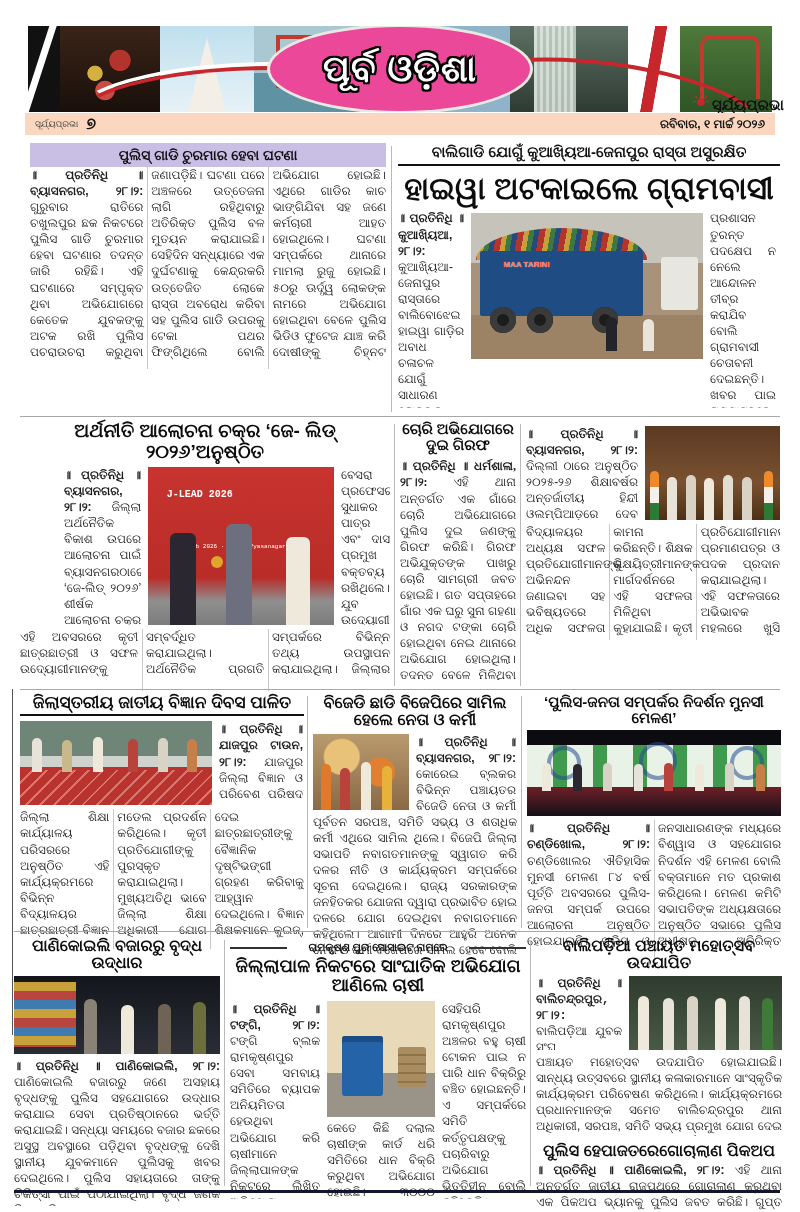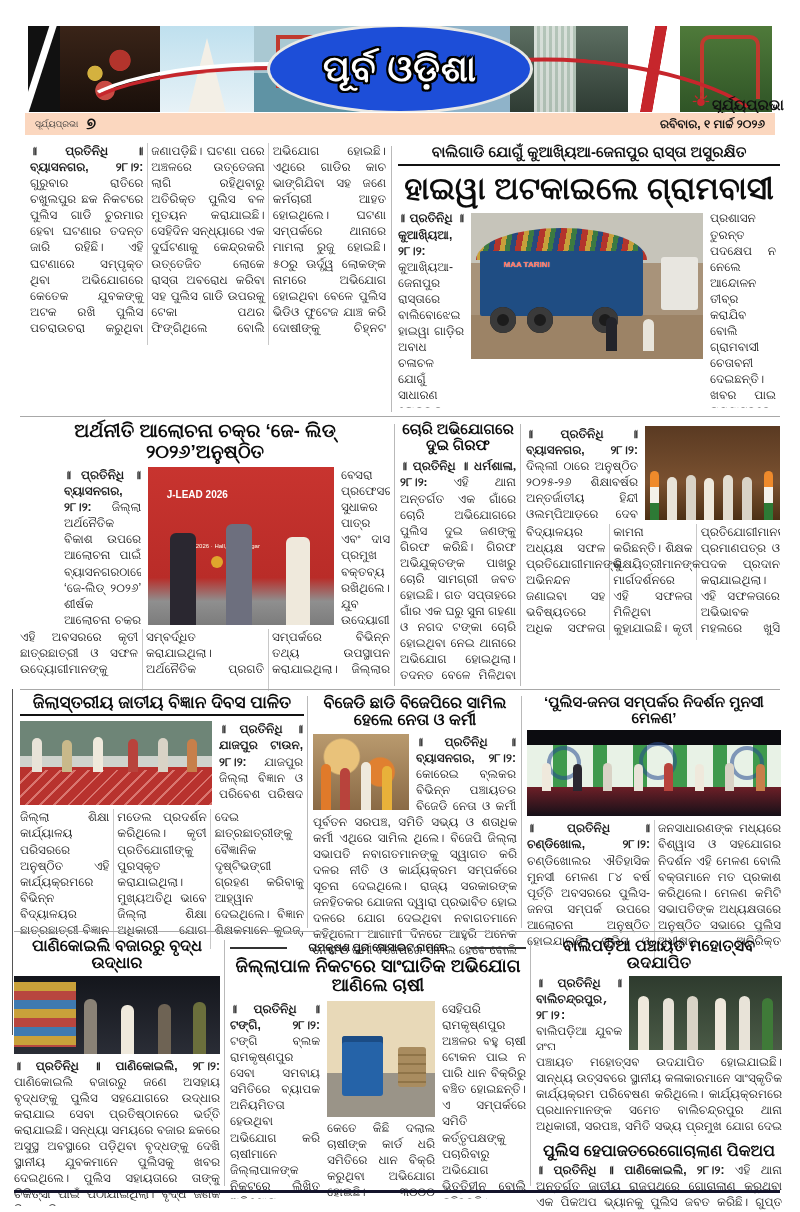--- a/index.html
+++ b/index.html
@@ -4,21 +4,21 @@
 <style>
   html,body{margin:0;padding:0;background:#e8e8e8;}
   #sheet{position:relative;width:800px;height:1212px;background:#ffffff;margin:0 auto;
          font-family:"Liberation Sans","DejaVu Sans",sans-serif;color:#1a1a1a;overflow:hidden;}
   .abs{position:absolute;}
   
   #banner{left:28px;top:26px;width:744px;height:86px;overflow:hidden;background:#fff;}
   .seg{position:absolute;top:0;height:100%;}
   .slash{position:absolute;left:8px;top:-10px;width:7px;height:120%;background:#fff;transform:rotate(18deg);}
   .arc{position:absolute;border:4px solid transparent;border-radius:50%;}
-  #title-ellipse{position:absolute;left:242px;top:1px;width:260px;height:84px;background:#1d4ed8;
+  #title-ellipse{position:absolute;left:242px;top:1px;width:260px;height:84px;background:#ec4899;
      border-radius:50%;display:flex;align-items:center;justify-content:center;box-shadow:0 0 0 3px #e9e9e4;}
   #title-ellipse .t{font-size:36px;font-weight:bold;color:#fff;letter-spacing:1px;
      text-shadow:-2px -2px 0 #000,2px -2px 0 #000,-2px 2px 0 #000,2px 2px 0 #000,0 2px 0 #000,0 -2px 0 #000,2px 0 0 #000,-2px 0 0 #000;}
   #logo{left:692px;top:82px;width:92px;height:30px;display:flex;align-items:flex-end;gap:2px;}
   #logo .name{font-size:15px;font-weight:bold;color:#111;line-height:1;}
   
   #folio{left:25px;top:113px;width:750px;height:22px;background:#fbd7bf;display:flex;align-items:center;justify-content:space-between;padding:0 10px;box-sizing:border-box;}
   #folio .brand-small{font-size:9px;color:#333;margin-right:8px;}
   #folio .pnum{font-size:16px;font-weight:bold;color:#111;}
   #folio .date{font-size:12px;font-weight:bold;color:#111;}
@@ -122,20 +122,21 @@
 
   <div class="abs" id="folio">
     <span style="display:flex;align-items:center;">
       <span class="brand-small">ସୂର୍ଯ୍ୟପ୍ରଭା</span>
       <span class="pnum">୭</span>
     </span>
     <span class="date">ରବିବାର, ୧ ମାର୍ଚ୍ଚ ୨୦୨୬</span>
   </div>
 
   <div class="abs" style="left:30px;top:143px;width:356px;">
+    <div class="kicker-box" style="height:24px;">ପୁଲିସ୍ ଗାଡି ଚୁରମାର ହେବା ଘଟଣା</div>
     <div class="bt cols3" style="height:202px;">
       <span class="byl">॥ ପ୍ରତିନିଧି ॥ ବ୍ୟାସନଗର, ୨୮।୨:</span>
       <span>ଗୁରୁବାର ରାତିରେ ଚଖୁଲପୁର ଛକ ନିକଟରେ ପୁଲିସ ଗାଡି ଚୁରମାର ହେବା ଘଟଣାର ତଦନ୍ତ ଜାରି ରହିଛି। ଏହି ଘଟଣାରେ ସମ୍ପୃକ୍ତ ଥିବା ଅଭିଯୋଗରେ କେତେକ ଯୁବକଙ୍କୁ ଅଟକ ରଖି ପୁଲିସ ପଚରାଉଚରା କରୁଥିବା ଜଣାପଡ଼ିଛି। ଘଟଣା ପରେ ଅଞ୍ଚଳରେ ଉତ୍ତେଜନା ଲାଗି ରହିଥିବାରୁ ଅତିରିକ୍ତ ପୁଲିସ ବଳ ମୁତୟନ କରାଯାଇଛି। ସେହିଦିନ ସନ୍ଧ୍ୟାରେ ଏକ ଦୁର୍ଘଟଣାକୁ କେନ୍ଦ୍ରକରି ଉତ୍ତେଜିତ ଲୋକେ ରାସ୍ତା ଅବରୋଧ କରିବା ସହ ପୁଲିସ ଗାଡି ଉପରକୁ ଟେକା ପଥର ଫିଙ୍ଗିଥିଲେ ବୋଲି ଅଭିଯୋଗ ହୋଇଛି। ଏଥିରେ ଗାଡିର କାଚ ଭାଙ୍ଗିଯିବା ସହ ଜଣେ କର୍ମଚାରୀ ଆହତ ହୋଇଥିଲେ। ଘଟଣା ସମ୍ପର୍କରେ ଥାନାରେ ମାମଲା ରୁଜୁ ହୋଇଛି। ୫୦ରୁ ଊର୍ଦ୍ଧ୍ୱ ଲୋକଙ୍କ ନାମରେ ଅଭିଯୋଗ ହୋଇଥିବା ବେଳେ ପୁଲିସ ଭିଡିଓ ଫୁଟେଜ ଯାଞ୍ଚ କରି ଦୋଷୀଙ୍କୁ ଚିହ୍ନଟ କରିବାରେ ଲାଗିଛି। ଏ ନେଇ ବିଭିନ୍ନ ସଂଗଠନ ପକ୍ଷରୁ ଉଚ୍ଚସ୍ତରୀୟ ତଦନ୍ତ ଦାବି ହୋଇଛି। ଅପରପକ୍ଷେ ନିରୀହ ଲୋକଙ୍କୁ ହଇରାଣ ନକରିବାକୁ ସ୍ଥାନୀୟ ବାସିନ୍ଦା ଦାବି କରିଛନ୍ତି। ଜିଲ୍ଲା ପୁଲିସର ବରିଷ୍ଠ ଅଧିକାରୀ ଘଟଣାସ୍ଥଳ ପରିଦର୍ଶନ କରି ସ୍ଥିତି ଅନୁଧ୍ୟାନ କରିଛନ୍ତି। ଆଗାମୀ ଦିନରେ ଅଧିକ ଗିରଫଦାରୀ ହେବାର ସମ୍ଭାବନା ରହିଛି ବୋଲି ପୁଲିସ ସୂଚନା ଦେଇଛି।</span>
     </div>
   </div>
 
   <div class="abs vsep" style="left:391px;top:146px;height:266px;"></div>
 
   <div class="abs" style="left:398px;top:143px;width:382px;">
     <div class="kicker-line">ବାଲିଗାଡି ଯୋଗୁଁ କୁଆଖ୍ୟିଆ-ଜେନାପୁର ରାସ୍ତା ଅସୁରକ୍ଷିତ</div>
@@ -164,21 +165,21 @@
 
   <div class="abs hsep" style="left:20px;top:416px;width:760px;"></div>
 
   <div class="abs" style="left:20px;top:421px;width:370px;">
     <div class="hl" style="font-size:19px;">ଅର୍ଥନୀତି ଆଲୋଚନା ଚକ୍ର ‘ଜେ- ଲିଡ୍ ୨୦୨୬’ଅନୁଷ୍ଠିତ</div>
     <div class="row" style="gap:7px;margin-top:5px;">
       <div class="bt" style="width:88px;height:158px;margin-left:44px;">
         <span class="byl">॥ ପ୍ରତିନିଧି ॥ ବ୍ୟାସନଗର, ୨୮।୨:</span>
         <span>ଜିଲ୍ଲା ଅର୍ଥନୈତିକ ବିକାଶ ଉପରେ ଆଲୋଚନା ପାଇଁ ବ୍ୟାସନଗରଠାରେ ‘ଜେ-ଲିଡ୍ ୨୦୨୬’ ଶୀର୍ଷକ ଆଲୋଚନା ଚକ୍ର ଅନୁଷ୍ଠିତ ହୋଇଯାଇଛି। ଏଥିରେ ଶିଳ୍ପ, ବାଣିଜ୍ୟ ଓ ଶିକ୍ଷା କ୍ଷେତ୍ରର ବିଶିଷ୍ଟ ବ୍ୟକ୍ତିମାନେ ଯୋଗ ଦେଇ ମତ ରଖିଥିଲେ।</span>
       </div>
-      <div class="photo ph-jlead" style="width:212px;height:158px;">
+      <div class="photo ph-jlead" style="width:212px;height:158px;font-family:Liberation Mono, monospace;">
         <span class="bannertxt">J-LEAD 2026</span>
         <span class="datetxt">20th Feb 2026 · Hall, Vyasanagar</span>
         <div class="fig" style="left:12%;width:26px;height:58%;background:#2a2730;"></div>
         <div class="fig" style="left:42%;width:26px;height:64%;background:#6d6f7e;"></div>
         <div class="fig" style="left:74%;width:24px;height:56%;background:#efe9dc;"></div>
         <div style="position:absolute;left:34%;bottom:36%;width:12px;height:12px;border-radius:50%;background:#e0a62c;"></div>
       </div>
       <div class="bt" style="width:56px;height:158px;">ବେସରା ପ୍ରଫେସର ସୁଧାକର ପାତ୍ର ଏବଂ ଦାସ ପ୍ରମୁଖ ବକ୍ତବ୍ୟ ରଖିଥିଲେ। ଯୁବ ଉଦ୍ୟୋଗୀଙ୍କୁ ପ୍ରୋତ୍ସାହନ ଦେବା ଉପରେ ଗୁରୁତ୍ୱ ଦିଆଯାଇଥିଲା।</div>
     </div>
     <div class="bt cols3" style="height:62px;margin-top:4px;">ଏହି ଅବସରରେ କୃତୀ ଛାତ୍ରଛାତ୍ରୀ ଓ ସଫଳ ଉଦ୍ୟୋଗୀମାନଙ୍କୁ ସମ୍ବର୍ଦ୍ଧିତ କରାଯାଇଥିଲା। ଅର୍ଥନୈତିକ ପ୍ରଗତି ସମ୍ପର୍କରେ ବିଭିନ୍ନ ତଥ୍ୟ ଉପସ୍ଥାପନ କରାଯାଇଥିଲା। ଜିଲ୍ଲାର କୃଷି, ଶିଳ୍ପ ଓ ପର୍ଯ୍ୟଟନ କ୍ଷେତ୍ରରେ ନିବେଶର ସମ୍ଭାବନା ଉପରେ ବକ୍ତାମାନେ ଆଲୋକପାତ କରିଥିଲେ। ସ୍ୱାଗତ ଭାଷଣ ଦେଇଥିଲେ ଆୟୋଜକ କମିଟିର ସଭାପତି। ଶେଷରେ ଧନ୍ୟବାଦ ଅର୍ପଣ କରାଯାଇଥିଲା।</div>

